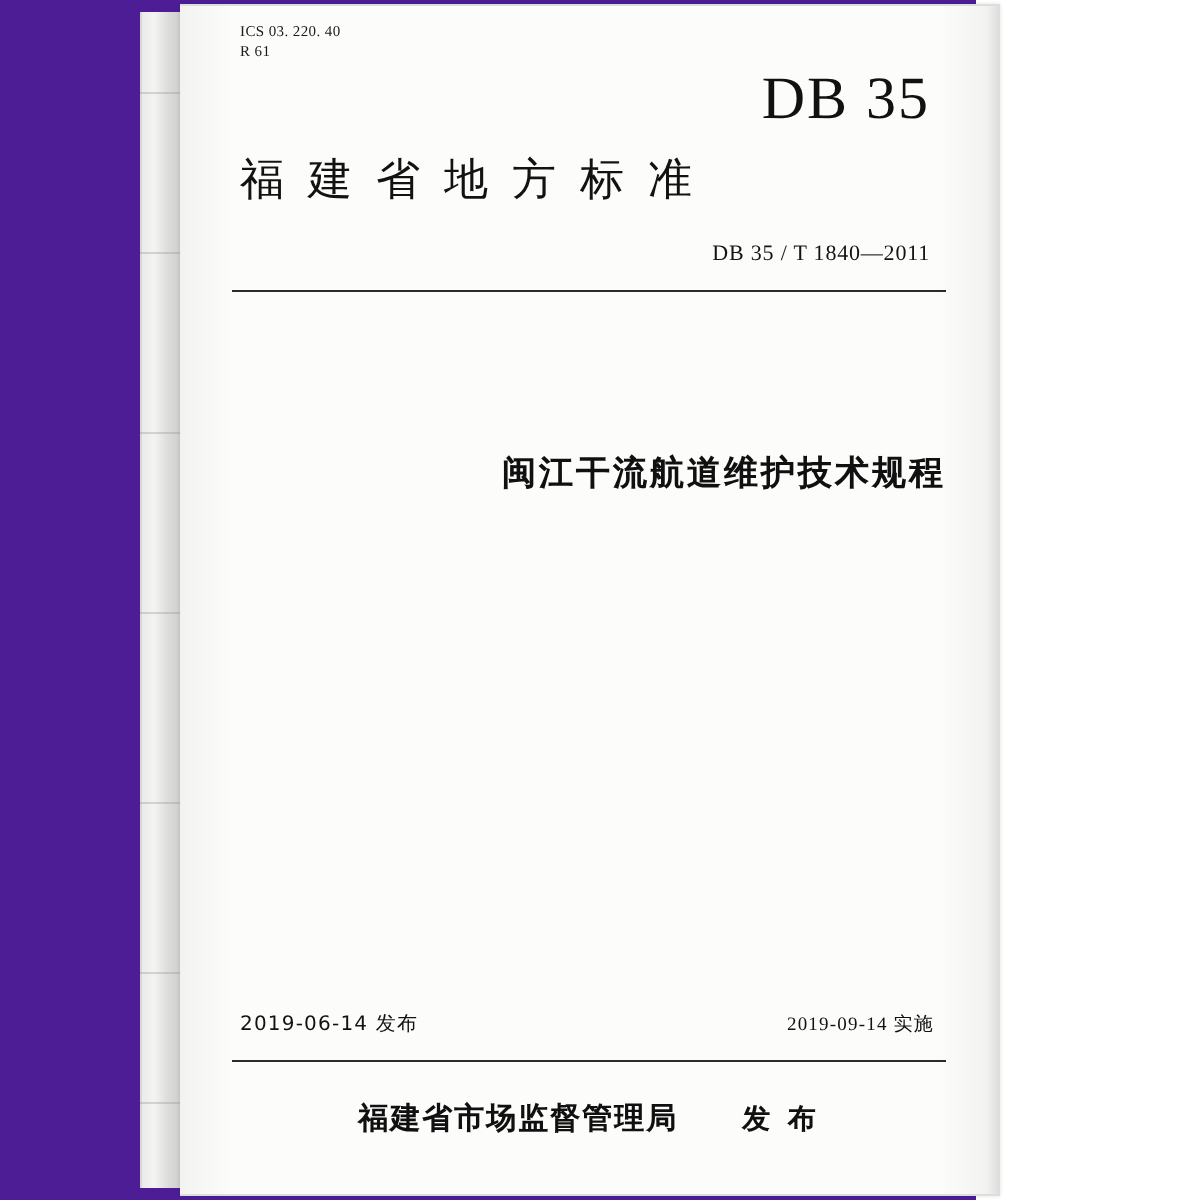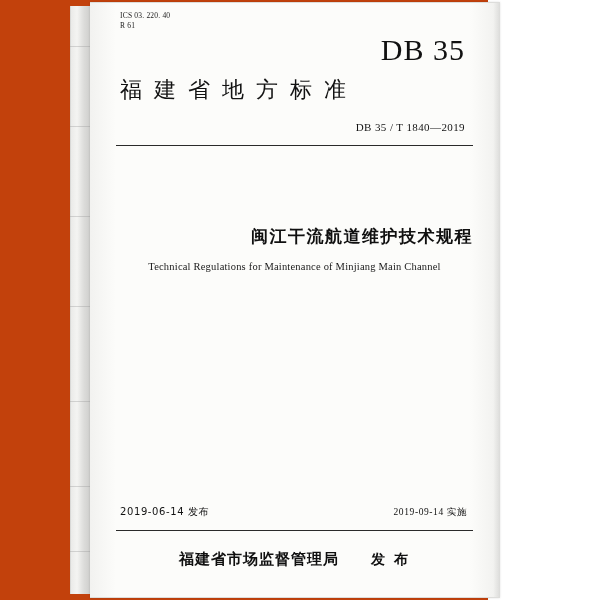--- a/index.html
+++ b/index.html
@@ -11,21 +11,21 @@
     height: 600px;
     background: #ffffff;
     font-family: "Liberation Sans", sans-serif;
     overflow: hidden;
   }
 
   #stage {
     position: relative;
     width: 488px;
     height: 600px;
-    background: #c2410c;
+    background: #4c1d95;
   }
 
   
   .book {
     position: absolute;
     left: 70px;
     top: 2px;
     width: 430px;
     height: 594px;
   }
@@ -256,27 +256,26 @@
 
       <div class="ics">
         <div>ICS 03. 220. 40</div>
         <div>R 61</div>
       </div>
 
       <div class="db-code">DB 35</div>
 
       <div class="std-title">福建省地方标准</div>
 
-      <div class="std-number">DB 35 / T 1840—2019</div>
+      <div class="std-number">DB 35 / T 1840—2011</div>
 
       <div class="rule-top"></div>
 
       <div class="doc-title">闽江干流航道维护技术规程</div>
 
-      <div class="doc-subtitle">Technical Regulations for Maintenance of Minjiang Main Channel</div>
 
       <div class="date-issue">2019-06-14 发布</div>
       <div class="date-effect">2019-09-14 实施</div>
 
       <div class="rule-bottom"></div>
 
       <div class="publisher">
         <span>福建省市场监督管理局</span><span class="issue-word">发 布</span>
       </div>
 

